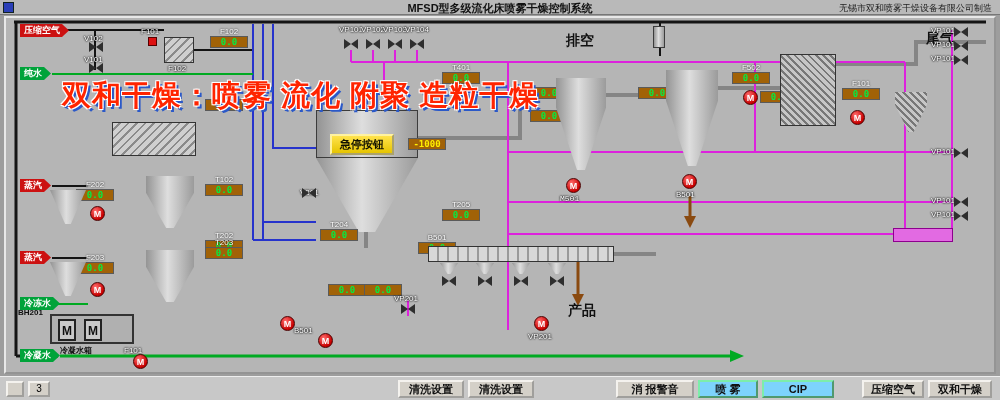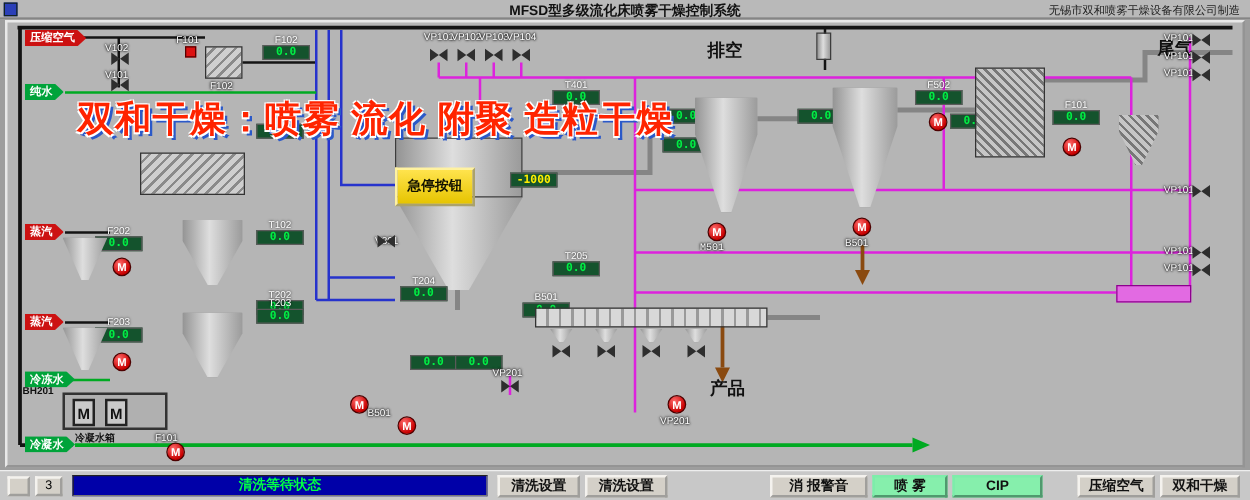--- a/index.html
+++ b/index.html
@@ -22,21 +22,21 @@
   .cyclone { background:linear-gradient(90deg,#949494,#dedede 45%,#9b9b9b); clip-path:polygon(0 0,100% 0,100% 32%,58% 100%,42% 100%,0 32%); filter:drop-shadow(0 0 1px #333); }
   .cone { background:linear-gradient(90deg,#949494,#dedede 45%,#9b9b9b); clip-path:polygon(0 0,100% 0,58% 100%,42% 100%); filter:drop-shadow(0 0 1px #333); }
   .hatch { background:repeating-linear-gradient(45deg,#c6c6c6 0 3px,#777 3px 5px); }
   .grid-hx { background:repeating-linear-gradient(135deg,#cfcfcf 0 4px,#8a8a8a 4px 6px); border:1px solid #333; }
   .tank { border:2px solid #333; background:#b0b0b0; }
   .tank .motor { position:absolute; top:3px; width:18px; height:22px; border:2px solid #222; background:#c9c9c9; font-weight:bold; font-size:12px; text-align:center; line-height:20px; color:#111; }
 
   
   .disp { position:absolute; width:38px; text-align:center; }
   .disp .lbl { display:block; color:#fff; font-size:8px; line-height:9px; height:9px; text-shadow:0 0 2px #000; }
-  .disp .val { display:block; background:#14532d; border:1px solid #5a5a5a; color:#00ee44; font-family:"DejaVu Sans Mono",monospace; font-size:9px; font-weight:bold; height:12px; line-height:11px; }
+  .disp .val { display:block; background:#a16207; border:1px solid #5a5a5a; color:#00ee44; font-family:"DejaVu Sans Mono",monospace; font-size:9px; font-weight:bold; height:12px; line-height:11px; }
   .disp.yellow .val { color:#ffee00; }
 
   
   .eqlabel { position:absolute; color:#fff; font-size:8px; line-height:9px; text-shadow:0 0 2px #000,0 0 2px #000; white-space:nowrap; }
   .eqlabel.dark { color:#101010; text-shadow:none; font-weight:bold; font-size:14px; }
 
   .flowtag { position:absolute; color:#fff; font-size:9px; font-weight:bold; line-height:13px; height:13px; padding:0 9px 0 4px; clip-path:polygon(0 0,calc(100% - 7px) 0,100% 50%,calc(100% - 7px) 100%,0 100%); white-space:nowrap; }
   .flowtag.red { background:#cc1111; }
   .flowtag.green { background:#00a33a; }
 
@@ -53,21 +53,21 @@
   .magenta-box { position:absolute; background:#e26ae2; border:1px solid #8d008d; }
 
   
   .watermark { position:absolute; left:62px; top:76px; font-size:29px; font-weight:bold; letter-spacing:1px; white-space:nowrap; z-index:40; color:#ff2400;
     text-shadow:-1px -1px 0 #fff,1px -1px 0 #fff,-1px 1px 0 #fff,1px 1px 0 #fff,3px 3px 0 #2b59c8; }
 
   
   .statusbar { position:absolute; left:0; top:376px; width:1000px; height:24px; background:#c8c8c8; border-top:1px solid #eee; }
   .statusfield { position:absolute; left:58px; top:3px; width:332px; height:17px; background:#0000a8; border:1px inset #777; color:#00ff44; font-size:11px; font-weight:bold; text-align:center; line-height:15px; }
   .sbtn { position:absolute; top:3px; height:18px; background:#d4d0c8; border:2px outset #f4f2ee; font-size:11px; font-weight:bold; color:#111; text-align:center; line-height:14px; cursor:pointer; padding:0 2px; }
-  .sbtn.green { background:#86efac; border-color:#7dedaa; }
+  .sbtn.green { background:#7dd3fc; border-color:#7dedaa; }
   .sq-btn { position:absolute; top:4px; height:16px; background:#d4d0c8; border:2px outset #f4f2ee; font-size:10px; text-align:center; line-height:12px; }
 </style>
 </head>
 <body>
 
 <div class="screen">
 
   <div class="titlebar">
     <div class="app-icon"></div>
     <div class="title">MFSD型多级流化床喷雾干燥控制系统</div>
@@ -141,21 +141,21 @@
   <div class="eqlabel" style="left:361px;top:25px;">VP102</div>
   <div class="eqlabel" style="left:383px;top:25px;">VP103</div>
   <div class="eqlabel" style="left:405px;top:25px;">VP104</div>
   <div class="valve" style="left:344px;top:39px;"></div>
   <div class="valve" style="left:366px;top:39px;"></div>
   <div class="valve" style="left:388px;top:39px;"></div>
   <div class="valve" style="left:410px;top:39px;"></div>
 
   <div class="eq metal" style="left:316px;top:110px;width:102px;height:48px;"></div>
   <div class="eq cone" style="left:316px;top:158px;width:102px;height:74px;"></div>
-  <button class="estop" style="left:316px;top:134px;width:64px;height:31px;">急停按钮</button>
+  <button class="estop" style="left:330px;top:134px;width:64px;height:21px;">急停按钮</button>
   <div class="disp nolabel yellow" style="left:408px;top:138px;">
 
     <span class="val">-1000</span>
   </div>
 
   <div class="disp" style="left:205px;top:90px;">
     <span class="lbl">T201</span>
     <span class="val">0.0</span>
   </div>
   <div class="disp" style="left:205px;top:175px;">
@@ -302,21 +302,20 @@
 
   <div class="magenta-box" style="left:893px;top:228px;width:60px;height:14px;"></div>
 
   <div class="watermark">
     <span>双和干燥：</span><span>喷雾 流化 附聚 造粒干燥</span>
   </div>
 
   <div class="statusbar">
     <div class="sq-btn" style="left:6px;width:18px;"></div>
     <div class="sq-btn" style="left:28px;width:22px;">3</div>
-    <div class="statusfield">清洗等待状态</div>
     <button class="sbtn" style="left:398px;width:66px;">清洗设置</button>
     <button class="sbtn" style="left:468px;width:66px;">清洗设置</button>
     <button class="sbtn" style="left:616px;width:78px;">消 报警音</button>
     <button class="sbtn green" style="left:698px;width:60px;">喷 雾</button>
     <button class="sbtn green" style="left:762px;width:72px;">CIP</button>
     <button class="sbtn" style="left:862px;width:62px;">压缩空气</button>
     <button class="sbtn" style="left:928px;width:64px;">双和干燥</button>
   </div>
 
 </div>

